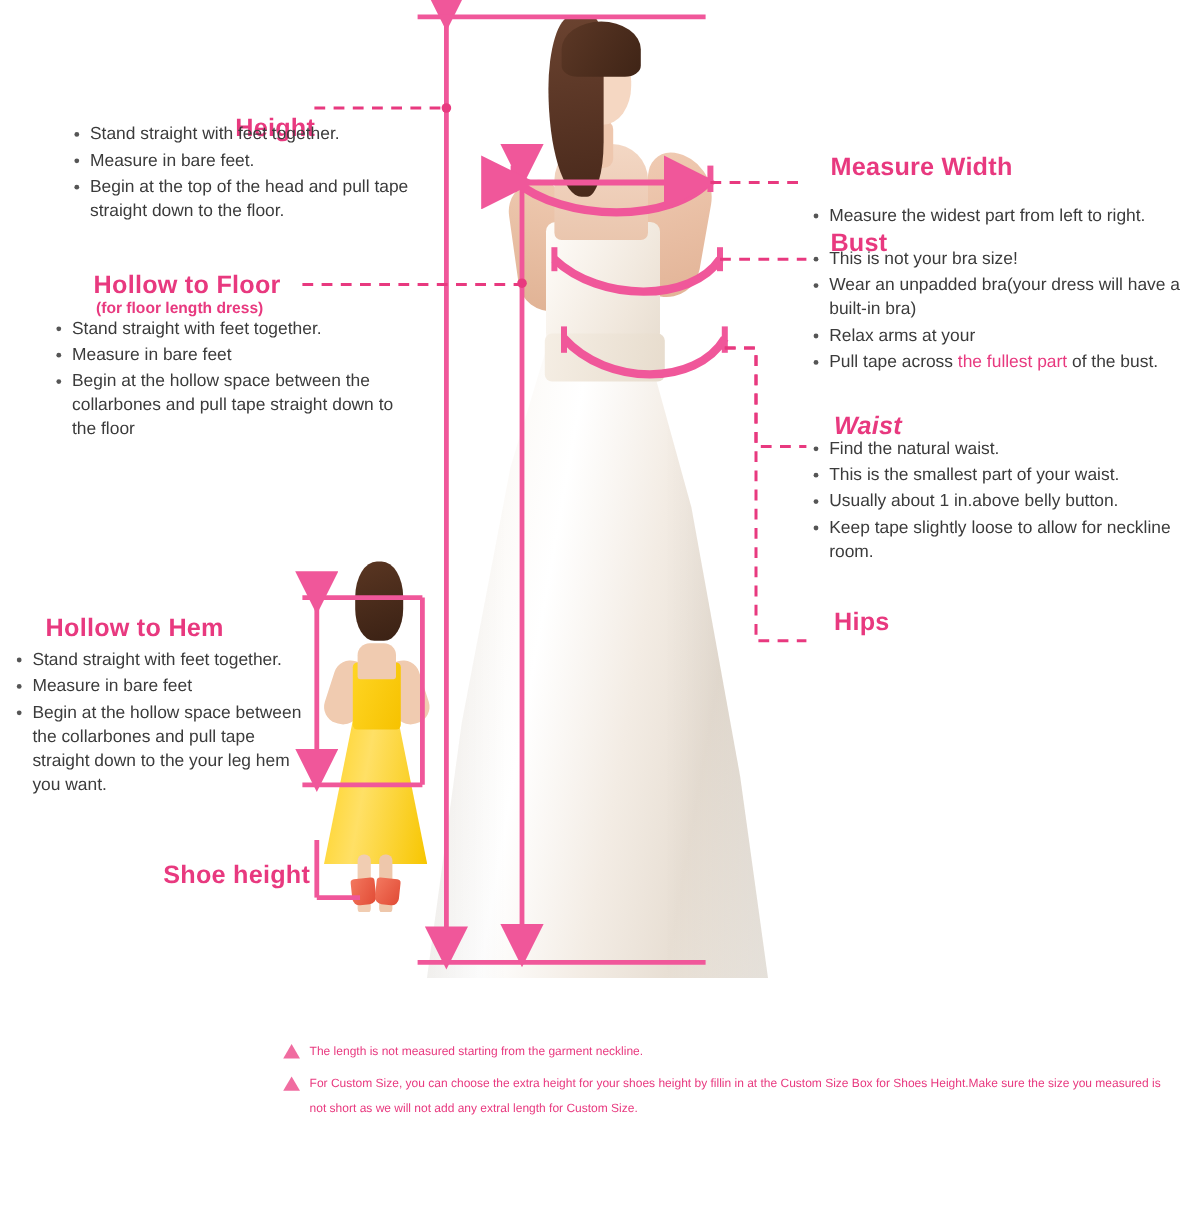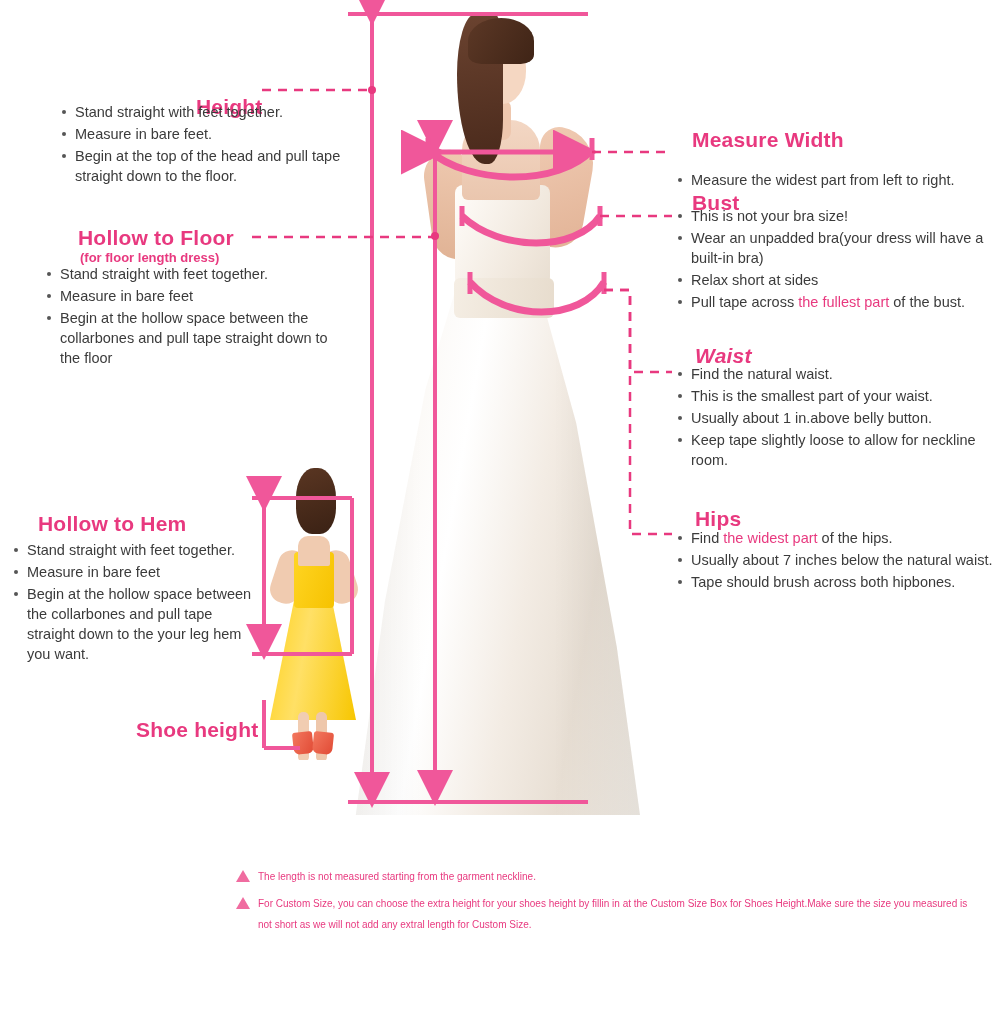--- a/index.html
+++ b/index.html
@@ -353,42 +353,37 @@
   <ul class="bullets abs" style="left:676px; top:170px; width:320px;">
     <li>Measure the widest part from left to right.</li>
   </ul>
 
   <div class="abs" style="left:692px; top:191px;">
     <span class="heading">Bust</span>
   </div>
   <ul class="bullets abs" style="left:676px; top:206px; width:325px;">
     <li>This is not your bra size!</li>
     <li>Wear an unpadded bra(your dress will have a built-in bra)</li>
-    <li>Relax short at sides</li>
+    <li>Relax arms at your</li>
     <li><span>Pull tape across </span><span class="pink-text">the fullest part</span><span> of the bust.</span></li>
   </ul>
 
   <div class="abs" style="left:695px; top:344px;font-style:italic;">
     <span class="heading">Waist</span>
   </div>
   <ul class="bullets abs" style="left:676px; top:364px; width:320px;">
     <li>Find the natural waist.</li>
     <li>This is the smallest part of your waist.</li>
     <li>Usually about 1 in.above belly button.</li>
     <li>Keep tape slightly loose to allow for neckline room.</li>
   </ul>
 
   <div class="abs" style="left:695px; top:507px;">
     <span class="heading">Hips</span>
   </div>
-  <ul class="bullets abs" style="left:676px; top:528px; width:320px;">
-    <li><span>Find </span><span class="pink-text">the widest part</span><span> of the hips.</span></li>
-    <li>Usually about 7 inches below the natural waist.</li>
-    <li>Tape should brush across both hipbones.</li>
-  </ul>
 
   <div class="abs" style="left:236px; top:866px; width:740px;">
     <div class="note">
       <span class="tri"></span>
       <span>The length is not measured starting from the garment neckline.</span>
     </div>
     <div class="note">
       <span class="tri"></span>
       <span>For Custom Size, you can choose the extra height for your shoes height by fillin in at the Custom Size Box for Shoes Height.Make sure the size you measured is not short as we will not add any extral length for Custom Size.</span>
     </div>

